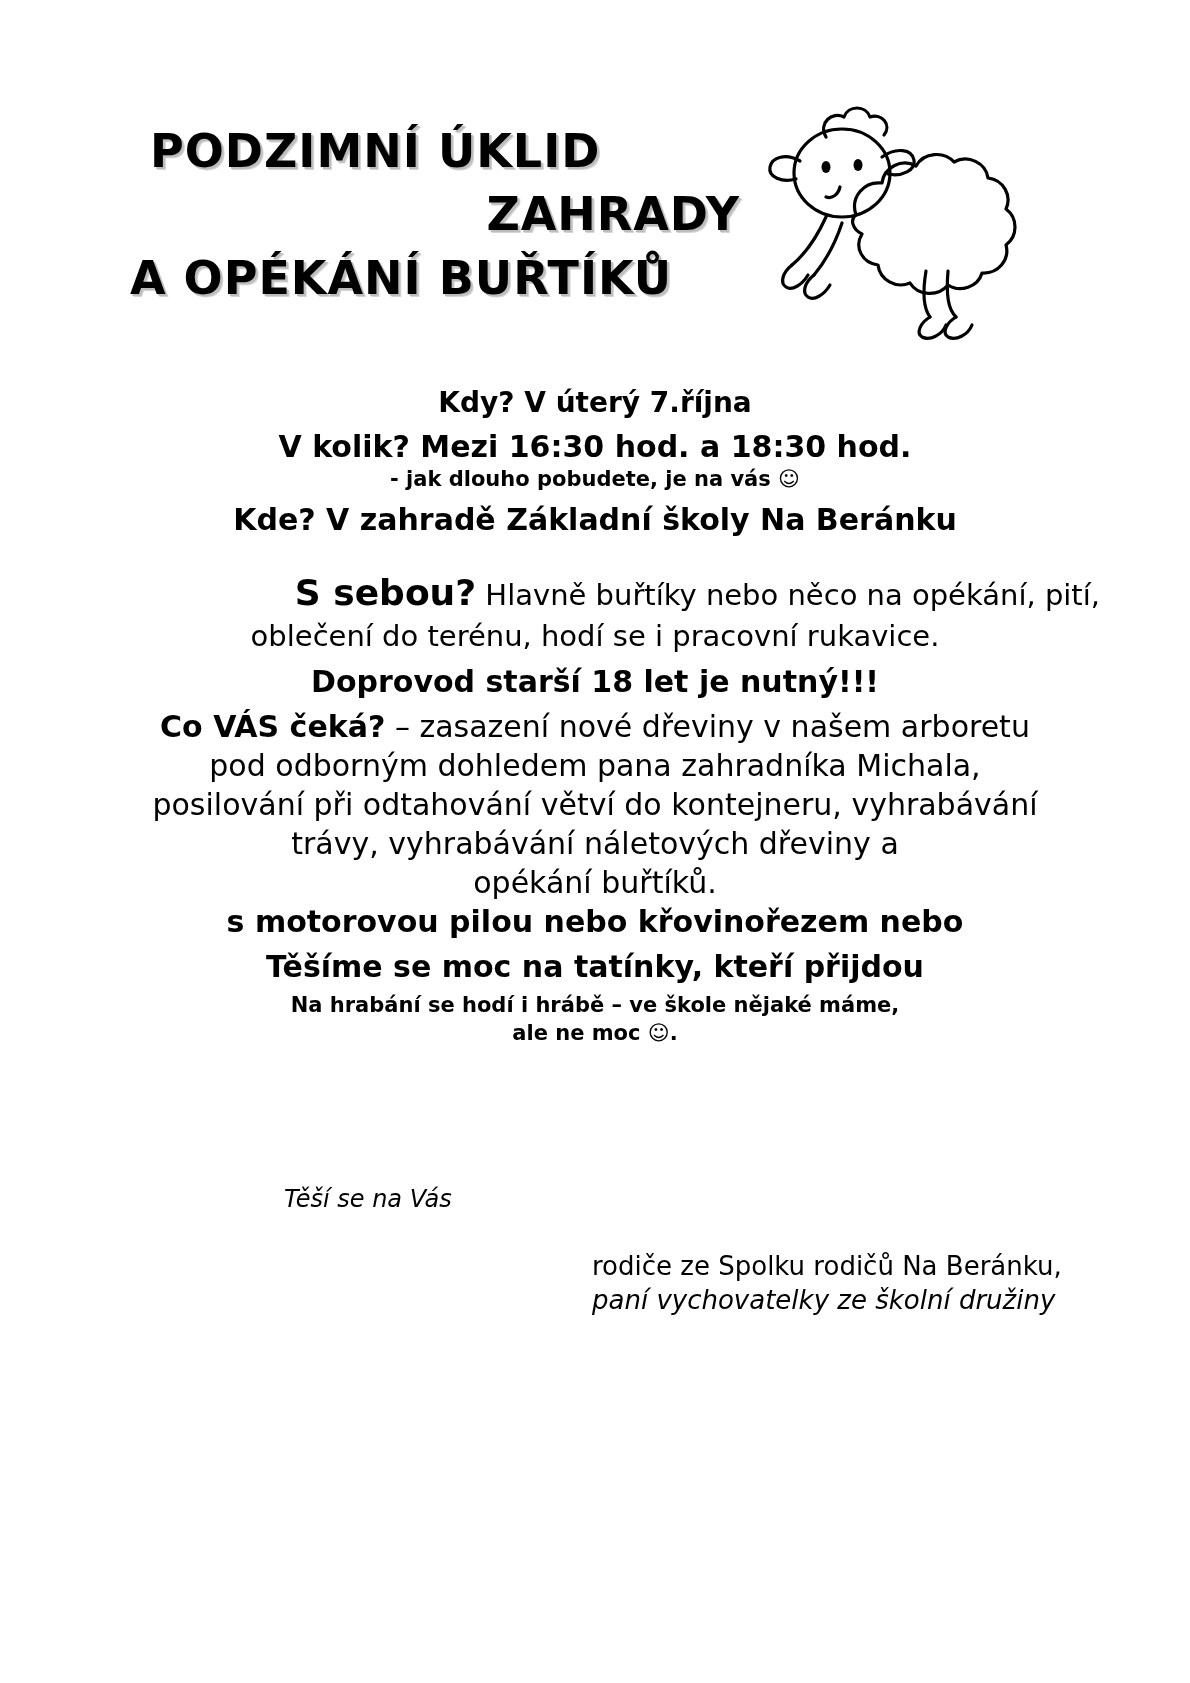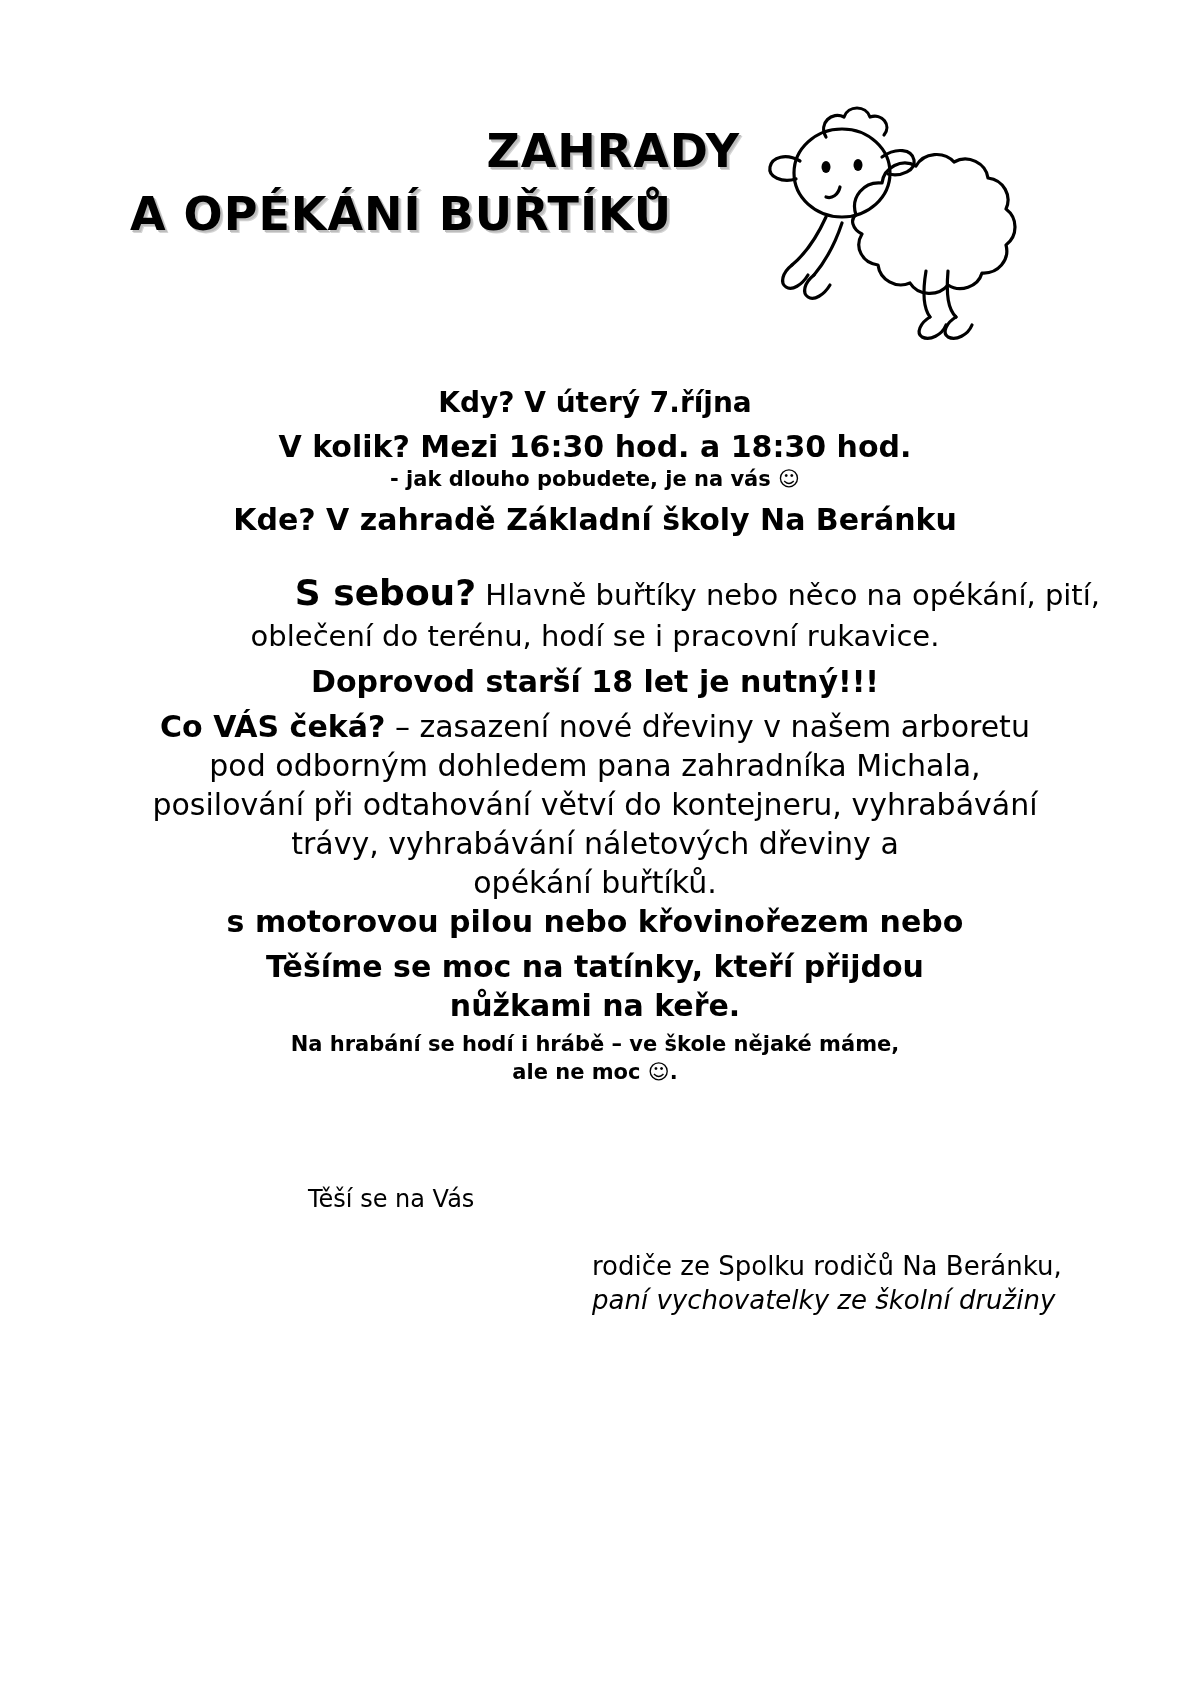--- a/index.html
+++ b/index.html
@@ -77,41 +77,43 @@
     font-size: 29px;
     line-height: 1.35;
   }
   .sebou-big {
     font-size: 36px;
     font-weight: bold;
   }
 
   .signoff {
     position: absolute;
-    left: 308px;
+    left: 284px;
     top: 1185px;
     font-size: 24px;
     text-align: right;
+    font-style: italic;
   }
   .from {
     position: absolute;
     left: 592px;
     top: 1250px;
     width: 470px;
     text-align: left;
   }
   .from .r1 { font-size: 26px; line-height: 1.3; }
   .from .r2 { font-size: 26px; line-height: 1.3; font-style: italic; }
 </style>
 </head>
 <body>
 
 <div class="page">
 
   <div class="title-block">
+    <div class="title-line l1">PODZIMNÍ ÚKLID</div>
     <div class="title-line l2">ZAHRADY</div>
     <div class="title-line l3">A OPÉKÁNÍ BUŘTÍKŮ</div>
   </div>
 
   <div class="sheep">
     <svg viewBox="0 0 300 260" width="300" height="260" xmlns="http://www.w3.org/2000/svg">
       <g fill="none" stroke="#000" stroke-width="3.2" stroke-linecap="round" stroke-linejoin="round">
 
         <path d="M126 120
                  c-6,-18 8,-34 26,-32
@@ -168,21 +170,20 @@
     <div class="line s-30 gap-s">
       <span class="b">Co VÁS čeká?</span><span> – zasazení nové dřeviny v našem arboretu</span>
     </div>
     <div class="line s-30">pod odborným dohledem pana zahradníka Michala,</div>
     <div class="line s-30">posilování při odtahování větví do kontejneru, vyhrabávání</div>
     <div class="line s-30">trávy, vyhrabávání náletových dřeviny a</div>
     <div class="line s-30">opékání buřtíků.</div>
 
     <div class="line s-30 b">s motorovou pilou nebo křovinořezem nebo</div>
     <div class="line s-30 b gap-s">Těšíme se moc na tatínky, kteří přijdou</div>
-    <div class="line s-30 b">nůžkami na keře.</div>
 
     <div class="line s-22 b gap-s">Na hrabání se hodí i hrábě – ve škole nějaké máme,</div>
     <div class="line s-22 b">ale ne moc ☺.</div>
   </div>
 
   <div class="signoff">Těší se na Vás</div>
 
   <div class="from">
     <div class="r1">rodiče ze Spolku rodičů Na Beránku,</div>
     <div class="r2">paní vychovatelky ze školní družiny</div>

